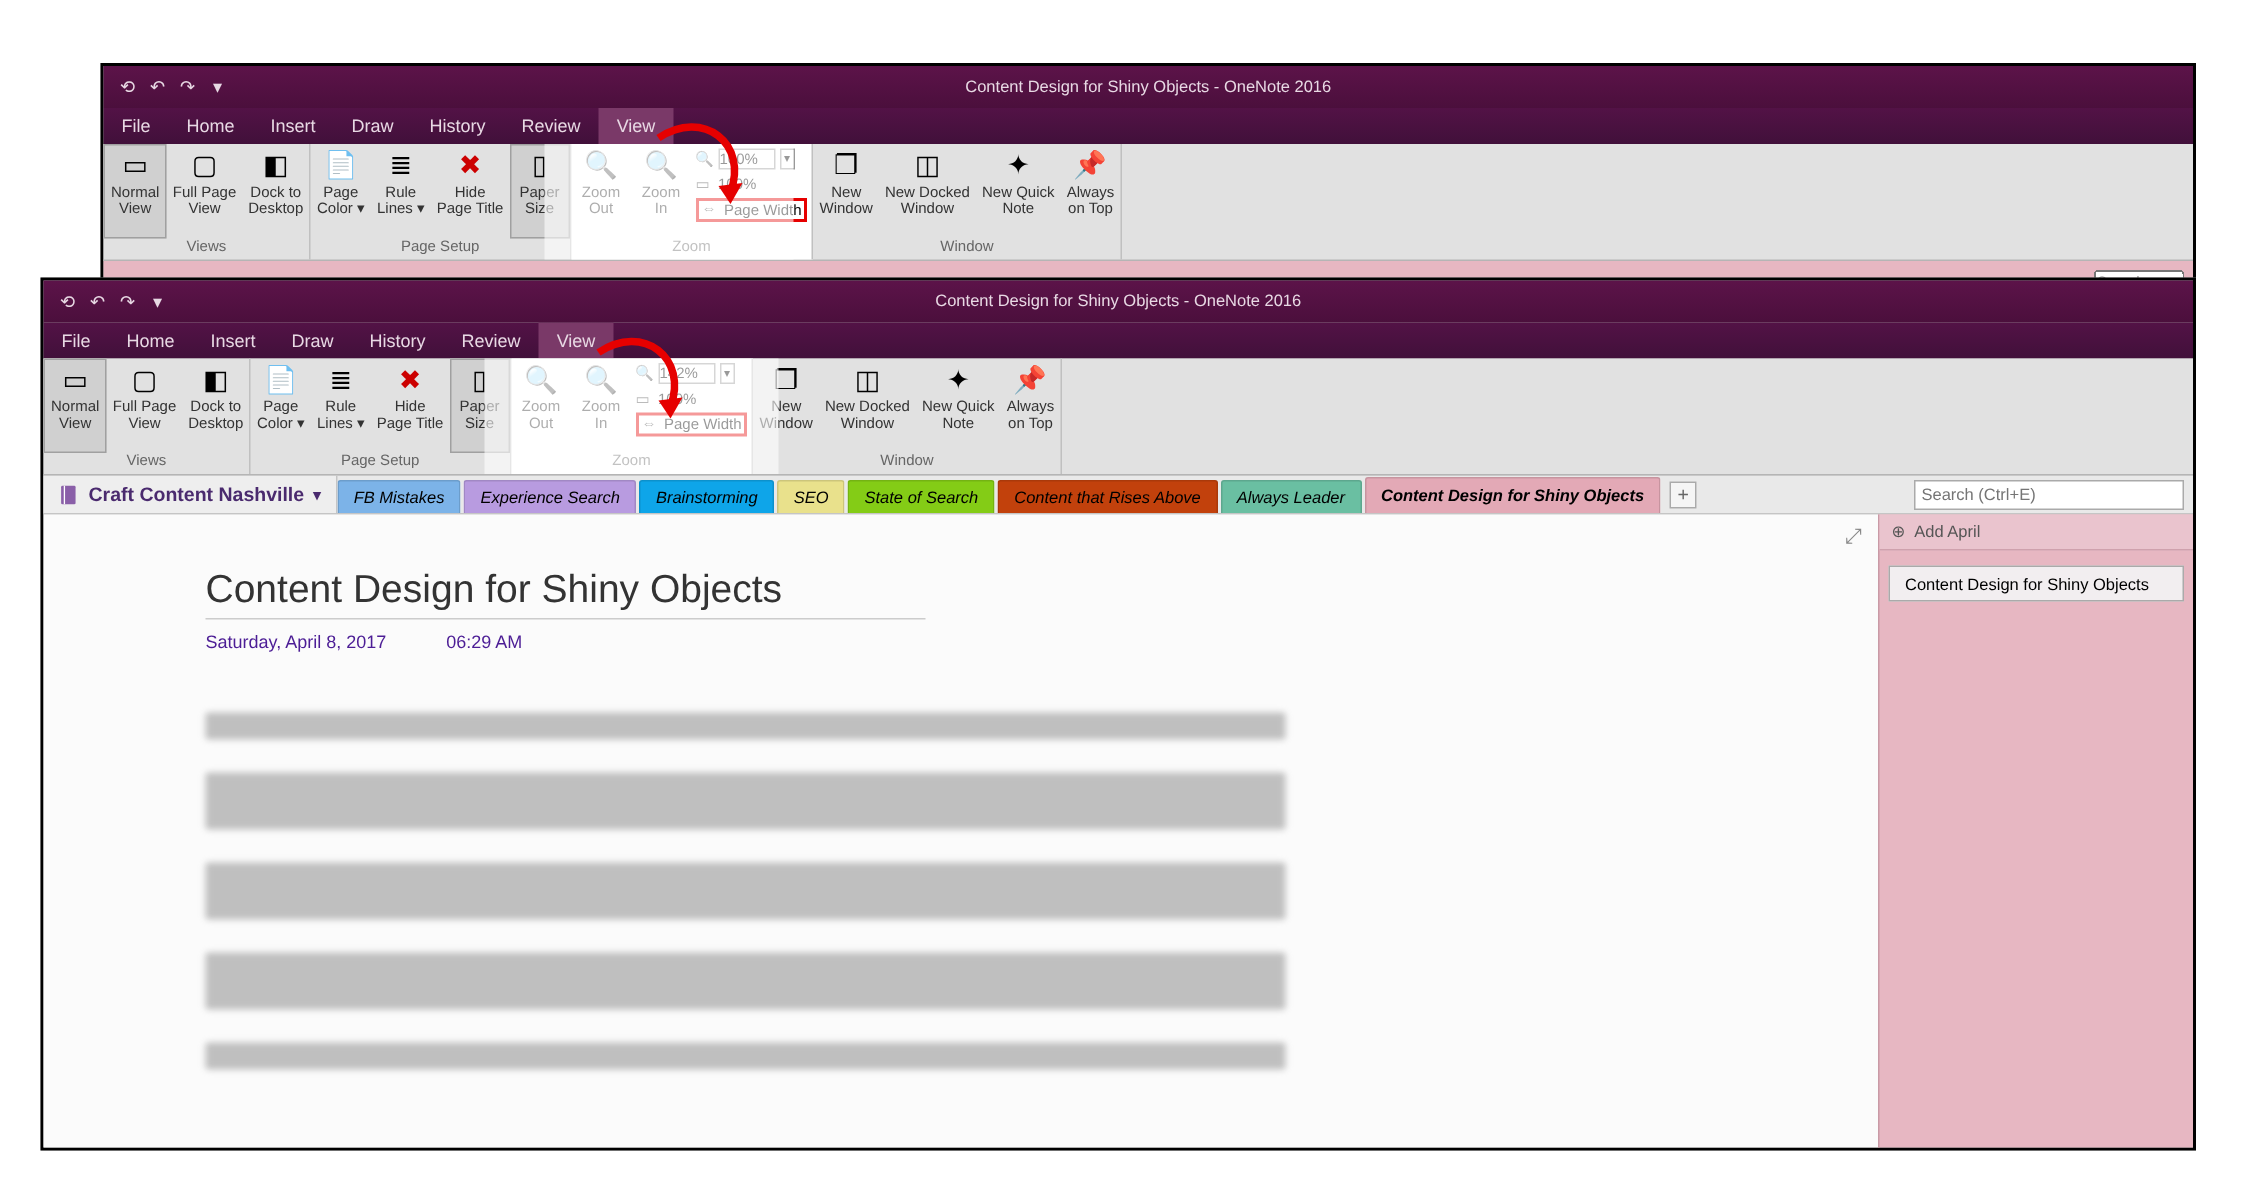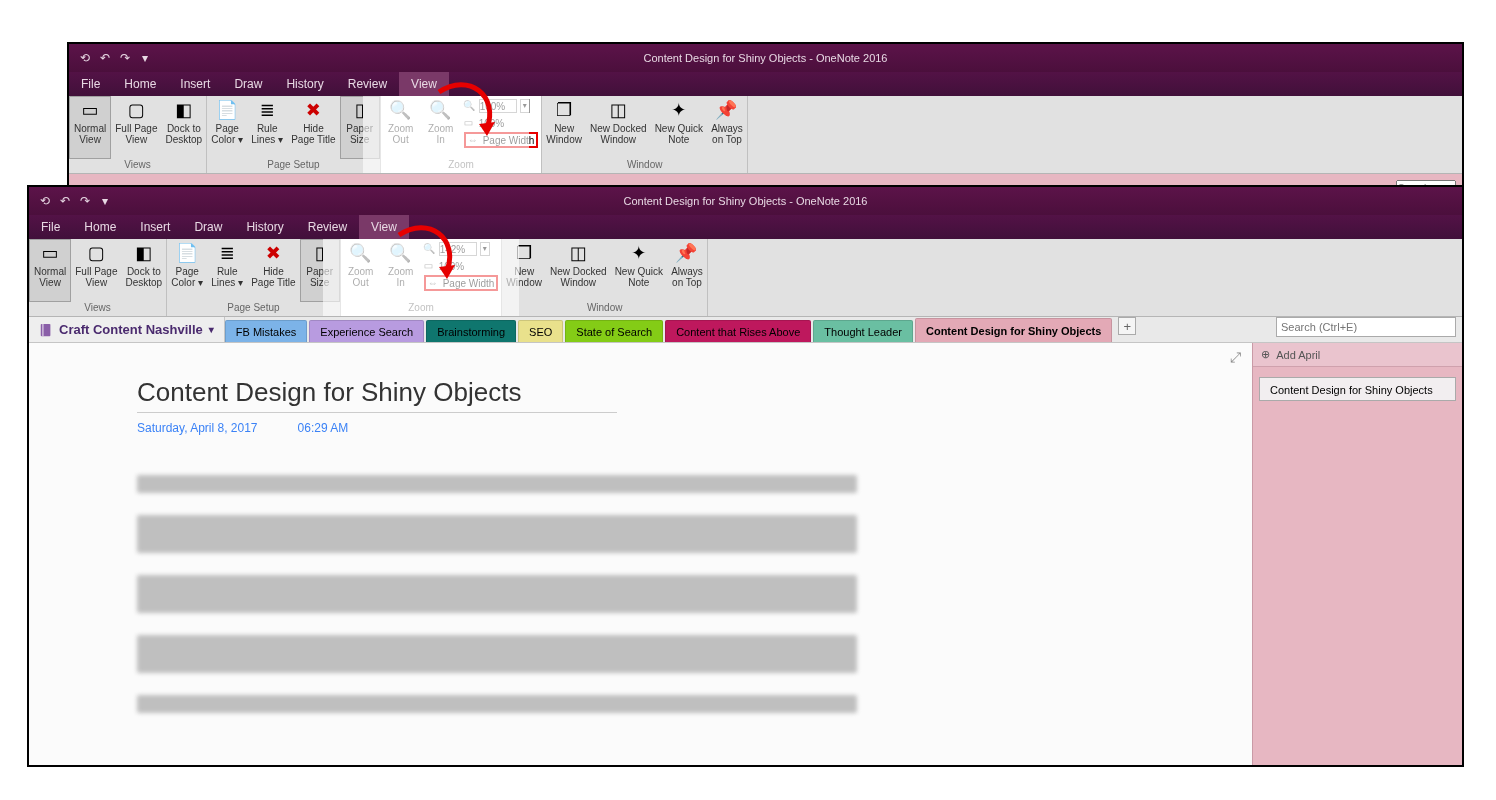--- a/index.html
+++ b/index.html
@@ -38,35 +38,35 @@
   .zoomopts input { width:38px; font-size:10px; height:14px; border:1px solid #999; }
   .zoomopts .dd { width:10px; border:1px solid #999; height:14px; text-align:center; line-height:12px; font-size:8px; cursor:pointer; }
   .mini-ico { width:12px; height:12px; font-size:10px; color:#555; }
 
   .highlight-box { position:absolute; top:0; bottom:0; background:rgba(255,255,255,0.6); pointer-events:none; }
 
   
   .arrow { position:absolute; pointer-events:none; }
 
   
-  .secbar { height: 26px; background:#e9e9e9; border-bottom:1px solid #c5c5c5; display:flex; align-items:flex-start; }
+  .secbar { height: 26px; background:#e9e9e9; border-bottom:1px solid #c5c5c5; display:flex; align-items:center; }
   .secbar .nb { display:flex; align-items:center; gap:6px; padding:0 10px; font-size:13px; color:#4a2a6e; font-weight:600; cursor:pointer; border-right:1px solid #c5c5c5; height:100%; background:#eee; }
   .secbar .nb svg { width:14px; height:14px; }
   .sectab { height:22px; line-height:22px; padding:0 10px; font-size:11px; border:1px solid rgba(0,0,0,.12); border-bottom:none; margin-right:2px; cursor:pointer; border-radius:2px 2px 0 0; }
   .secbar .addtab { width:18px; height:18px; border:1px solid #aaa; margin-left:4px; display:flex; align-items:center; justify-content:center; font-size:13px; color:#666; cursor:pointer; background:#f5f5f5; }
   .secbar .search { margin-left:auto; margin-right:6px; width:180px; }
   .secbar .search input { width:100%; height:20px; font-size:11px; padding:0 4px; border:1px solid #aaa; }
 
   
   .canvas-wrap { display:flex; height:calc(100% - 28px - 24px - 78px - 26px); }
   .canvas { flex:1; background:#fbfbfb; position:relative; overflow:hidden; }
   .canvas .expand { position:absolute; right:6px; top:6px; width:16px; height:16px; font-size:14px; color:#888; cursor:pointer; }
   .page-title { font-size:26px; color:#333; font-weight:300; margin:34px 0 4px 108px; }
   .title-underline { margin-left:108px; width:480px; border-bottom:1px solid #ccc; }
-  .meta { margin:8px 0 40px 108px; font-size:12px; color:#3b82f6; display:flex; gap:40px; }
+  .meta { margin:8px 0 40px 108px; font-size:12px; color:#4c1d95; display:flex; gap:40px; }
   .blur-para { margin:0 0 22px 108px; width:720px; height:18px; background:#bfbfbf; border-radius:2px; filter:blur(2px); }
   .blur-para.two { height:38px; }
 
   .pagepane { width:210px; background:#e7b7c2; border-left:1px solid #c99aa6; display:flex; flex-direction:column; }
   .pagepane .addpage { height:24px; display:flex; align-items:center; gap:6px; padding:0 8px; font-size:11px; color:#555; cursor:pointer; border-bottom:1px solid #cfa1ad; background:#eac4ce; }
   .pagepane .pageitem { height:24px; line-height:24px; padding:0 10px; font-size:11px; background:#f2eef0; border:1px solid #aaa; margin:10px 6px 0 6px; cursor:pointer; }
 
   
   .back .rest { height:calc(100% - 28px - 24px - 78px); background:#e7b7c2; position:relative; }
   .back .rest .search { position:absolute; right:6px; top:4px; width:60px; }
@@ -352,28 +352,28 @@
 
   <div class="secbar">
     <div class="nb">
       <svg viewBox="0 0 16 16">
           <rect x="2" y="1" width="11" height="14" fill="#8a5fa8" rx="1"></rect>
           <rect x="4" y="1" width="1" height="14" fill="#fff"></rect>
         </svg>
       <span>Craft Content Nashville</span>
       <span style="font-size:10px;">▾</span>
     </div>
-    <div id="sectabs" style="display:flex;align-items:flex-end;height:100%;">
+    <div id="sectabs" style="display:flex;align-items:flex-end;height:100%;font-style:italic;">
         <div class="sectab" style="background: rgb(124, 179, 232);">FB Mistakes</div>
         <div class="sectab" style="background: rgb(184, 155, 224);">Experience Search</div>
-        <div class="sectab" style="background: #0f766e;">Brainstorming</div>
+        <div class="sectab" style="background: #0ea5e9;">Brainstorming</div>
         <div class="sectab" style="background: rgb(233, 225, 140);">SEO</div>
         <div class="sectab" style="background: #84cc16;">State of Search</div>
-        <div class="sectab" style="background: #be185d;">Content that Rises Above</div>
-        <div class="sectab" style="background: rgb(106, 191, 162);">Thought Leader</div>
+        <div class="sectab" style="background: #c2410c;">Content that Rises Above</div>
+        <div class="sectab" style="background: rgb(106, 191, 162);">Always Leader</div>
         <div class="sectab" style="background: rgb(227, 169, 182); font-weight: 600; height: 24px; line-height: 24px;">Content Design for Shiny Objects</div>
       </div>
     <div class="addtab">+</div>
     <div class="search"><input placeholder="Search (Ctrl+E)" style=""></div>
   </div>
 
   <div class="canvas-wrap">
     <div class="canvas">
       <span class="expand">⤢</span>
       <div class="page-title">Content Design for Shiny Objects</div>

